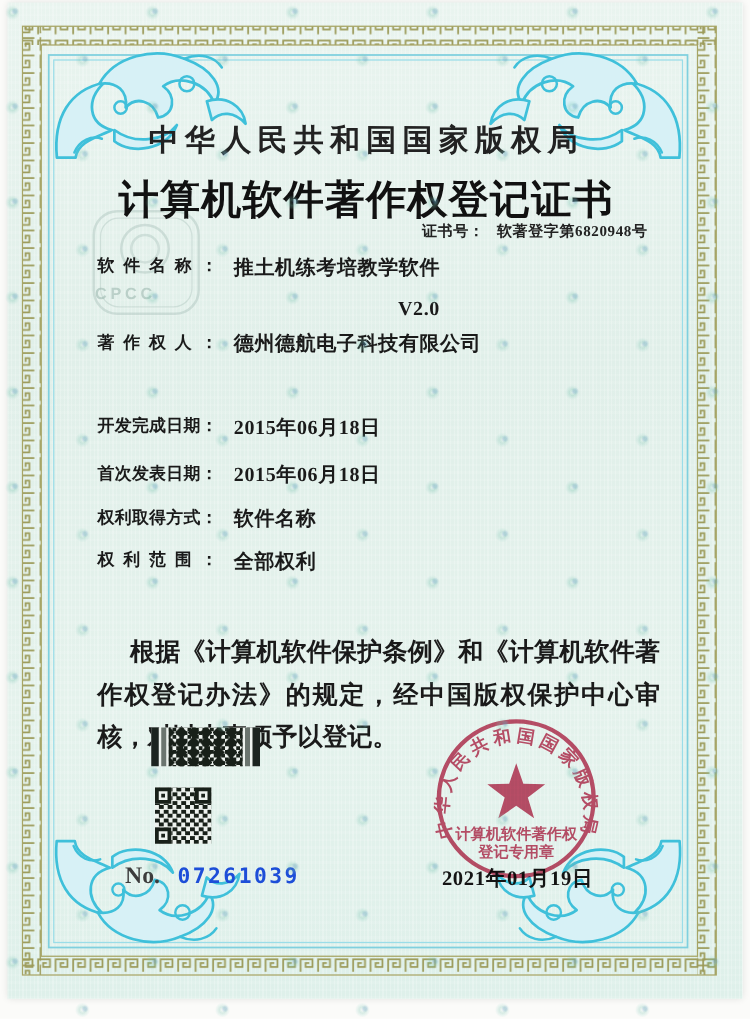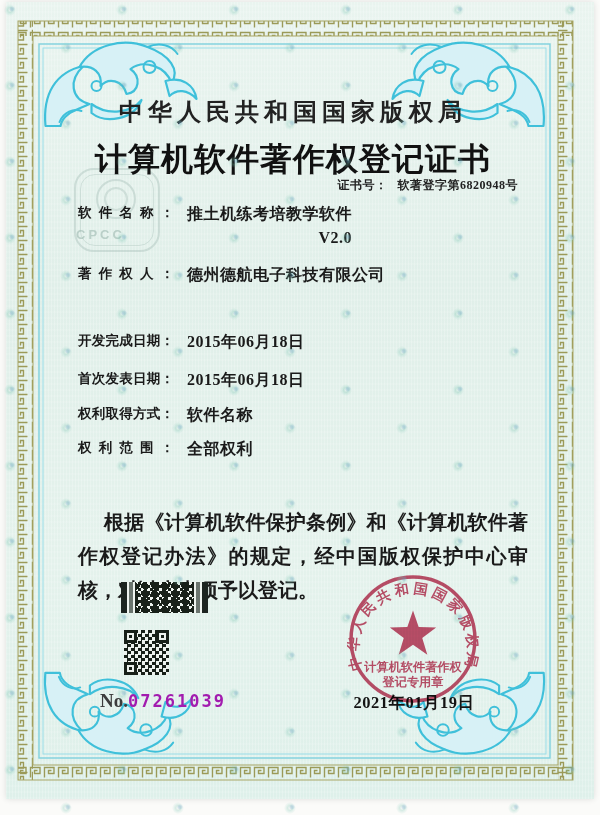--- a/index.html
+++ b/index.html
@@ -71,21 +71,21 @@
   .field-row{position:absolute;left:78px;z-index:5;color:#1a1a1a;}
   .flabel{
     display:inline-block;width:96px;vertical-align:top;
     font-size:13.5px;font-weight:bold;
     text-align:justify;text-align-last:justify;
   }
   .fvalue{
     display:inline-block;margin-left:13px;vertical-align:top;
     font-size:16px;font-weight:bold;letter-spacing:.5px;text-align:right;
   }
-  .fline2{display:block;margin-top:4px;}
+  .fline2{display:block;margin-top:14px;}
   .statement{
     position:absolute;left:78px;top:505px;width:450px;z-index:5;
     font-size:20px;font-weight:600;line-height:34px;color:#1a1a1a;
     text-align:justify;text-indent:26px;
   }
   
   .barcode{
     position:absolute;left:121px;top:582px;width:87px;height:31px;z-index:5;
     background:#eef3ef;display:flex;align-items:stretch;
   }
@@ -111,21 +111,21 @@
   .finder{position:absolute;width:13px;height:13px;border:3px solid #182019;background:#edf2ee;box-sizing:border-box;}
   .finder::after{content:"";position:absolute;left:2px;top:2px;width:3px;height:3px;background:#182019;}
   .f-tl{left:0;top:0;}
   .f-tr{right:0;top:0;}
   .f-bl{left:0;bottom:0;}
   
   .serial{position:absolute;left:100px;top:690px;z-index:5;}
   .serial .no{font-size:19px;color:#3c3c3c;font-weight:bold;}
   .serial .num{
     font-family:"DejaVu Sans Mono","Liberation Mono",monospace;
-    font-size:17px;color:#a21caf;letter-spacing:2px;margin-left:0;font-weight:bold;
+    font-size:17px;color:#1d4ed8;letter-spacing:2px;margin-left:14px;font-weight:bold;
   }
   
   .stamp{position:absolute;left:347px;top:573px;z-index:6;opacity:.92;mix-blend-mode:multiply;}
   .issue-date{
     position:absolute;left:352px;top:692px;width:124px;text-align:center;z-index:5;
     font-size:16.5px;font-weight:bold;color:#141414;letter-spacing:.5px;
   }
 </style>
 </head>
 <body>

